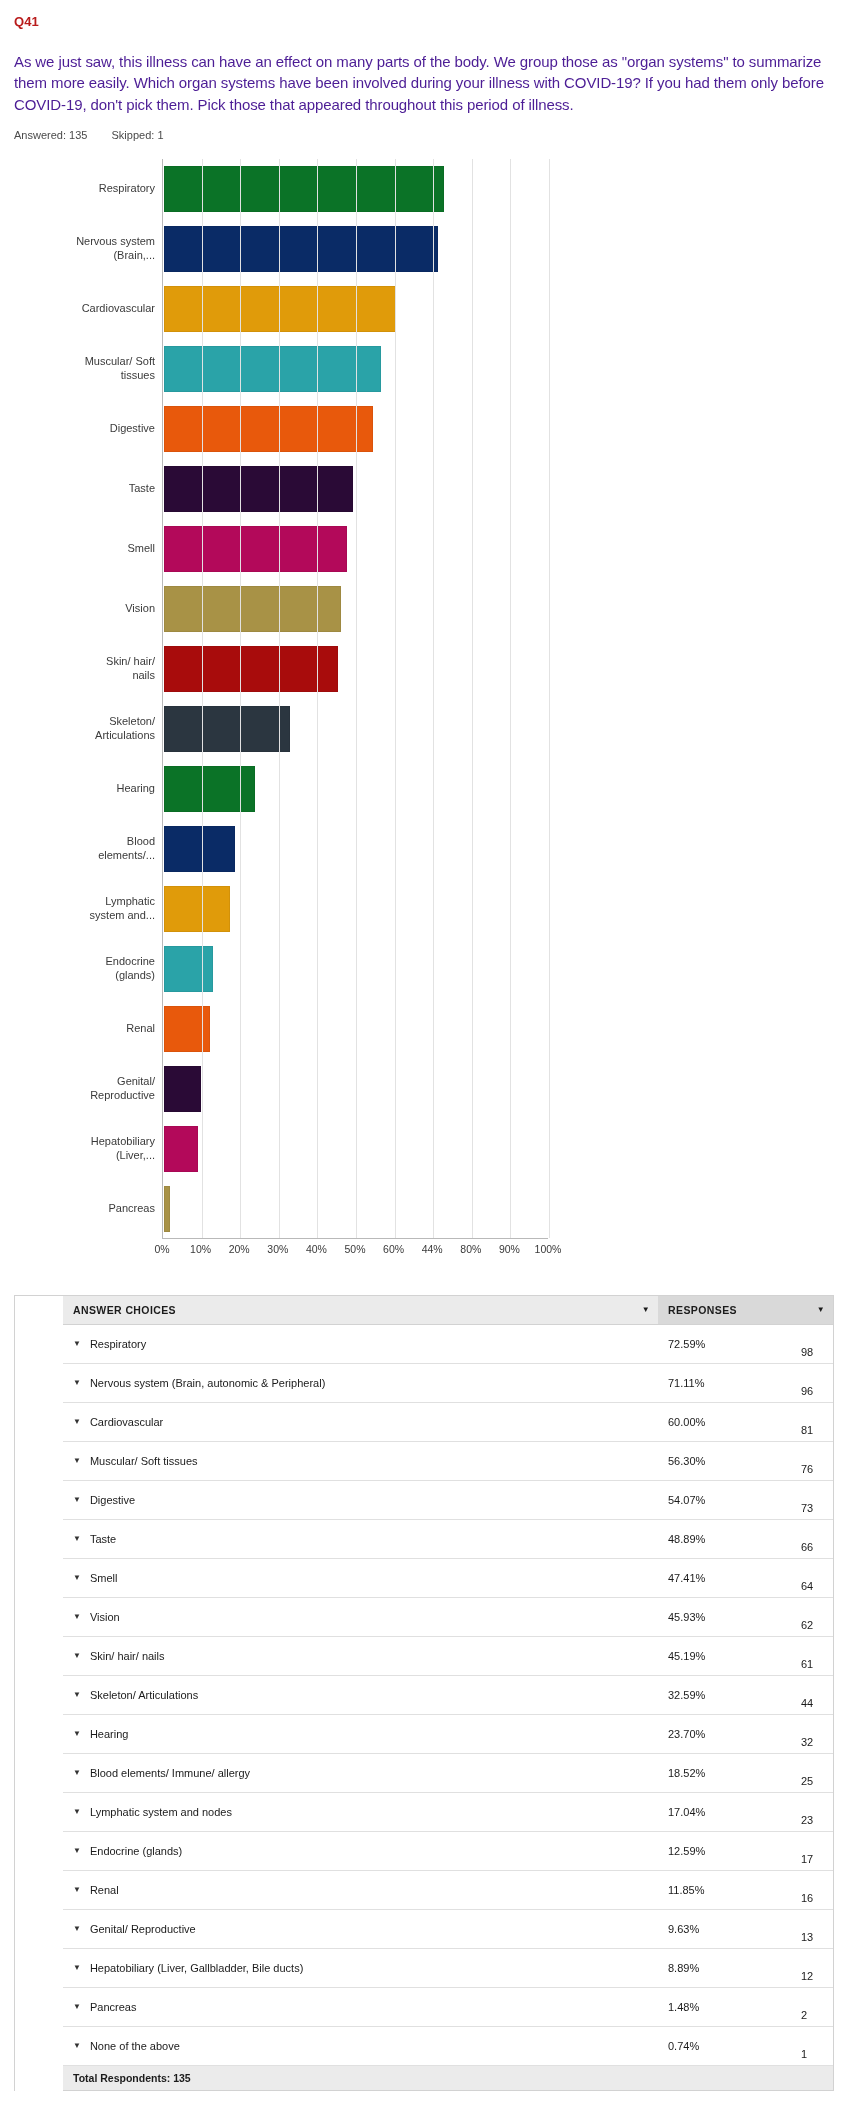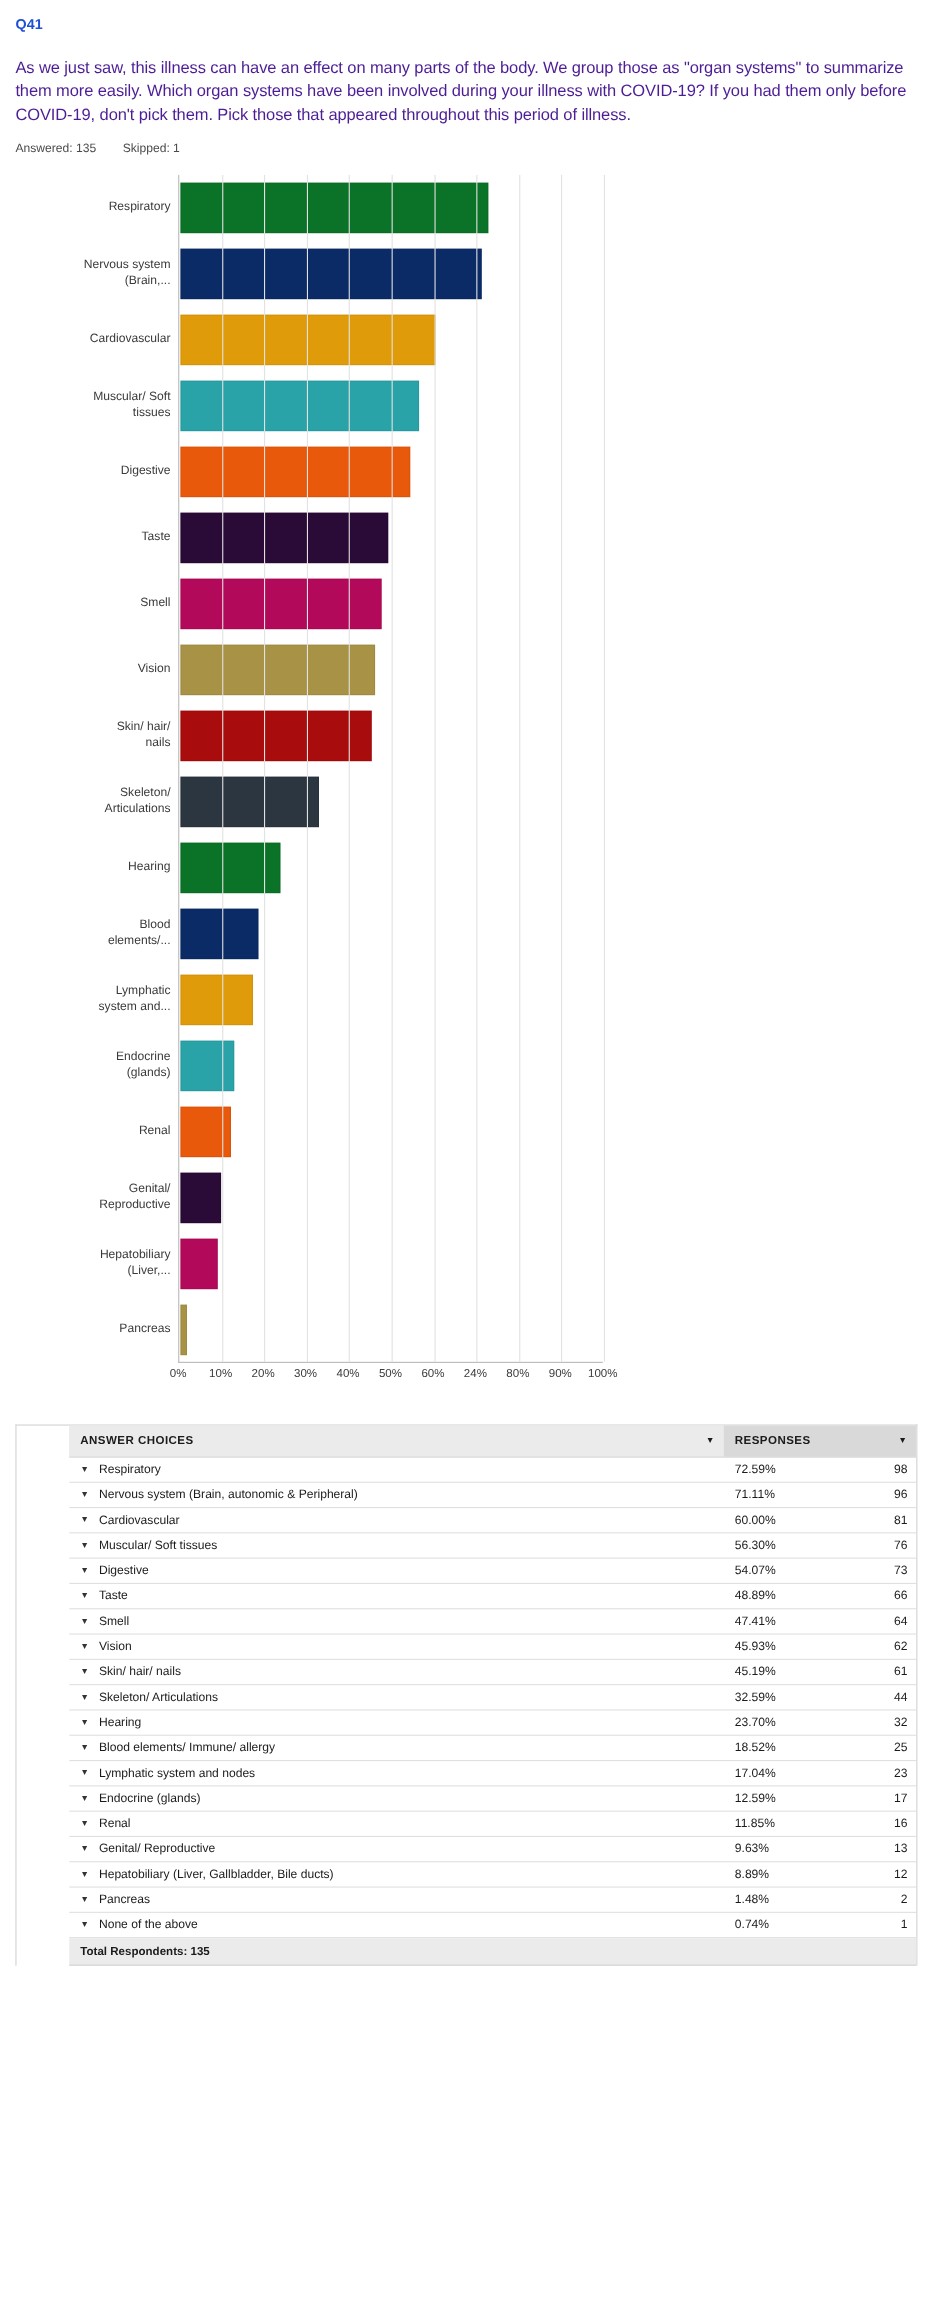--- a/index.html
+++ b/index.html
@@ -16,21 +16,21 @@
     box-sizing:border-box;
     padding:0;
     position:relative;
     background:#fff;
   }
 
   
   .qnum{
     font-size:13px;
     font-weight:bold;
-    color:#1d4ed8;
+    color:#b91c1c;
     padding:14px 0 0 14px;
     letter-spacing:.1px;
   }
   .qtext{
     margin:22px 14px 0 14px;
     font-size:15px;
     line-height:1.42;
     color:#4c1d95;
     font-weight:400;
     letter-spacing:-0.1px;
@@ -172,21 +172,21 @@
   .trow .c2{
     width:175px;
     box-sizing:border-box;
     padding:5px 8px 5px 10px;
     display:flex;
     align-items:center;
     justify-content:space-between;
     color:#1b1b1b;
   }
   .trow .pct{ }
-  .trow .cnt{ text-align:right; min-width:24px;}
+  .trow .cnt{ text-align:left; min-width:24px;margin-top:16px;}
   .row-caret{
     font-size:8px;
     color:#333;
     line-height:1;
   }
   .tfoot{
     background:#ebebeb;
     padding:6px 10px;
     font-weight:bold;
     font-size:10.5px;
@@ -307,21 +307,21 @@
           <div class="gridline" style="left: 386px;"></div>
         </div>
       <div class="xaxis" id="xaxis">
           <div class="xtick" style="left: 0px;">0%</div>
           <div class="xtick" style="left: 38.6px;">10%</div>
           <div class="xtick" style="left: 77.2px;">20%</div>
           <div class="xtick" style="left: 115.8px;">30%</div>
           <div class="xtick" style="left: 154.4px;">40%</div>
           <div class="xtick" style="left: 193px;">50%</div>
           <div class="xtick" style="left: 231.6px;">60%</div>
-          <div class="xtick" style="left: 270.2px;">24%</div>
+          <div class="xtick" style="left: 270.2px;">44%</div>
           <div class="xtick" style="left: 308.8px;">80%</div>
           <div class="xtick" style="left: 347.4px;">90%</div>
           <div class="xtick" style="left: 386px;">100%</div>
         </div>
     </div>
   </div>
 
   <div class="table-wrap">
     <div class="thead">
       <div class="c1">

